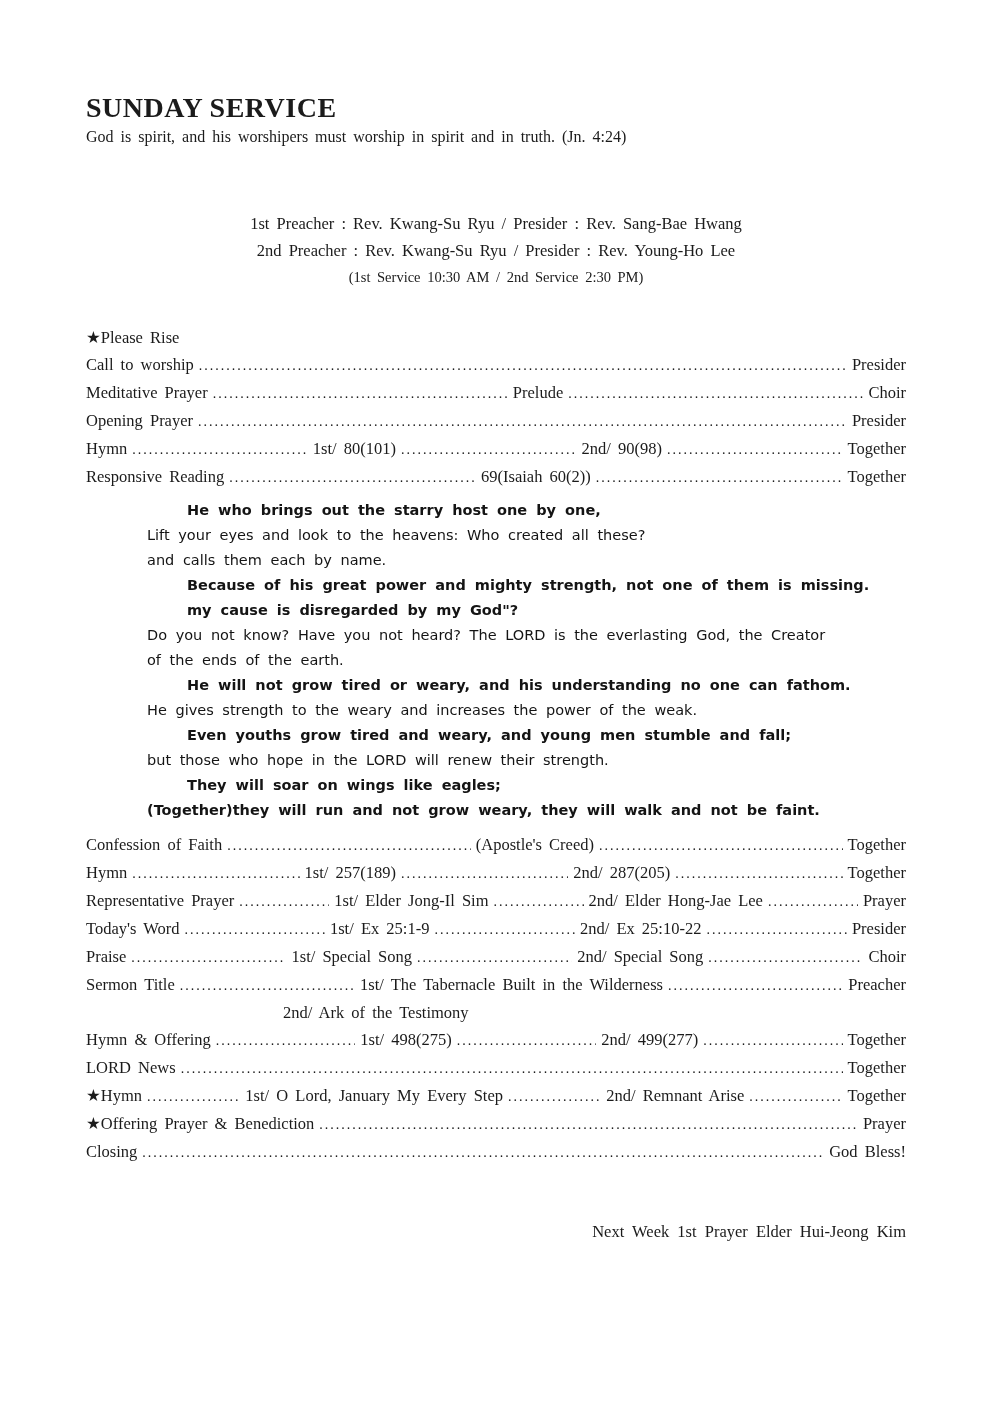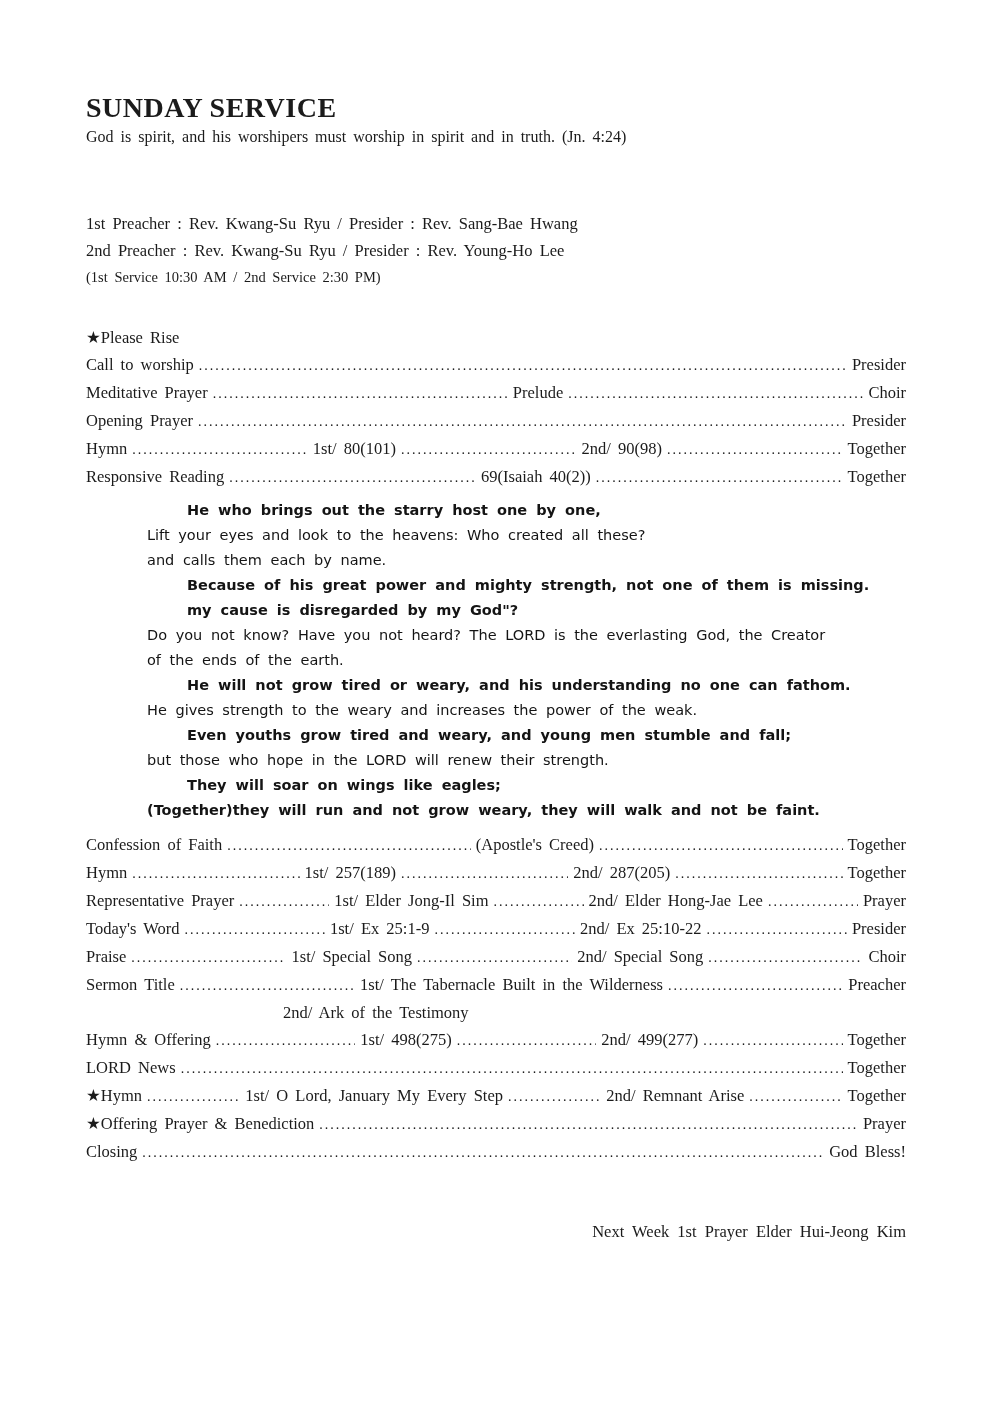--- a/index.html
+++ b/index.html
@@ -13,21 +13,21 @@
     font-family:"Liberation Serif","DejaVu Serif",serif;
     color:#1b1b1b;
   }
   
   .title {
     margin:0; font-size:28px; font-weight:600; letter-spacing:0.5px;
     font-family:"Liberation Serif","DejaVu Serif",serif;
   }
   .subtitle { margin-top:4px; font-size:16px; word-spacing:3px; }
   
-  .preachers { margin-top:64px; text-align:left; font-size:16.5px; line-height:27px; word-spacing:3px; }
+  .preachers { margin-top:64px; text-align:center; font-size:16.5px; line-height:27px; word-spacing:3px; }
   .preachers .small { font-size:14.5px; }
   
   .program { margin-top:33px; }
   .row {
     display:flex; align-items:baseline;
     line-height:27px; font-size:16.5px; word-spacing:3px;
   }
   .row .seg { white-space:pre; }
   .row.indent { padding-left:197px; }
   .dots {
@@ -97,21 +97,21 @@
           <span class="dots"></span>
           <span class="seg">1st/ 80(101)</span>
           <span class="dots"></span>
           <span class="seg">2nd/ 90(98)</span>
           <span class="dots"></span>
           <span class="seg">Together</span>
         </div>
         <div class="row">
           <span class="seg">Responsive Reading</span>
           <span class="dots"></span>
-          <span class="seg">69(Isaiah 40(2))</span>
+          <span class="seg">69(Isaiah 60(2))</span>
           <span class="dots"></span>
           <span class="seg">Together</span>
         </div>
       </div>
     <div id="reading" class="reading">
         <div class="rline bold indent">He who brings out the starry host one by one,</div>
         <div class="rline">Lift your eyes and look to the heavens: Who created all these?</div>
         <div class="rline">and calls them each by name.</div>
         <div class="rline bold indent">Because of his great power and mighty strength, not one of them is missing.</div>
         <div class="rline bold indent">my cause is disregarded by my God"?</div>

